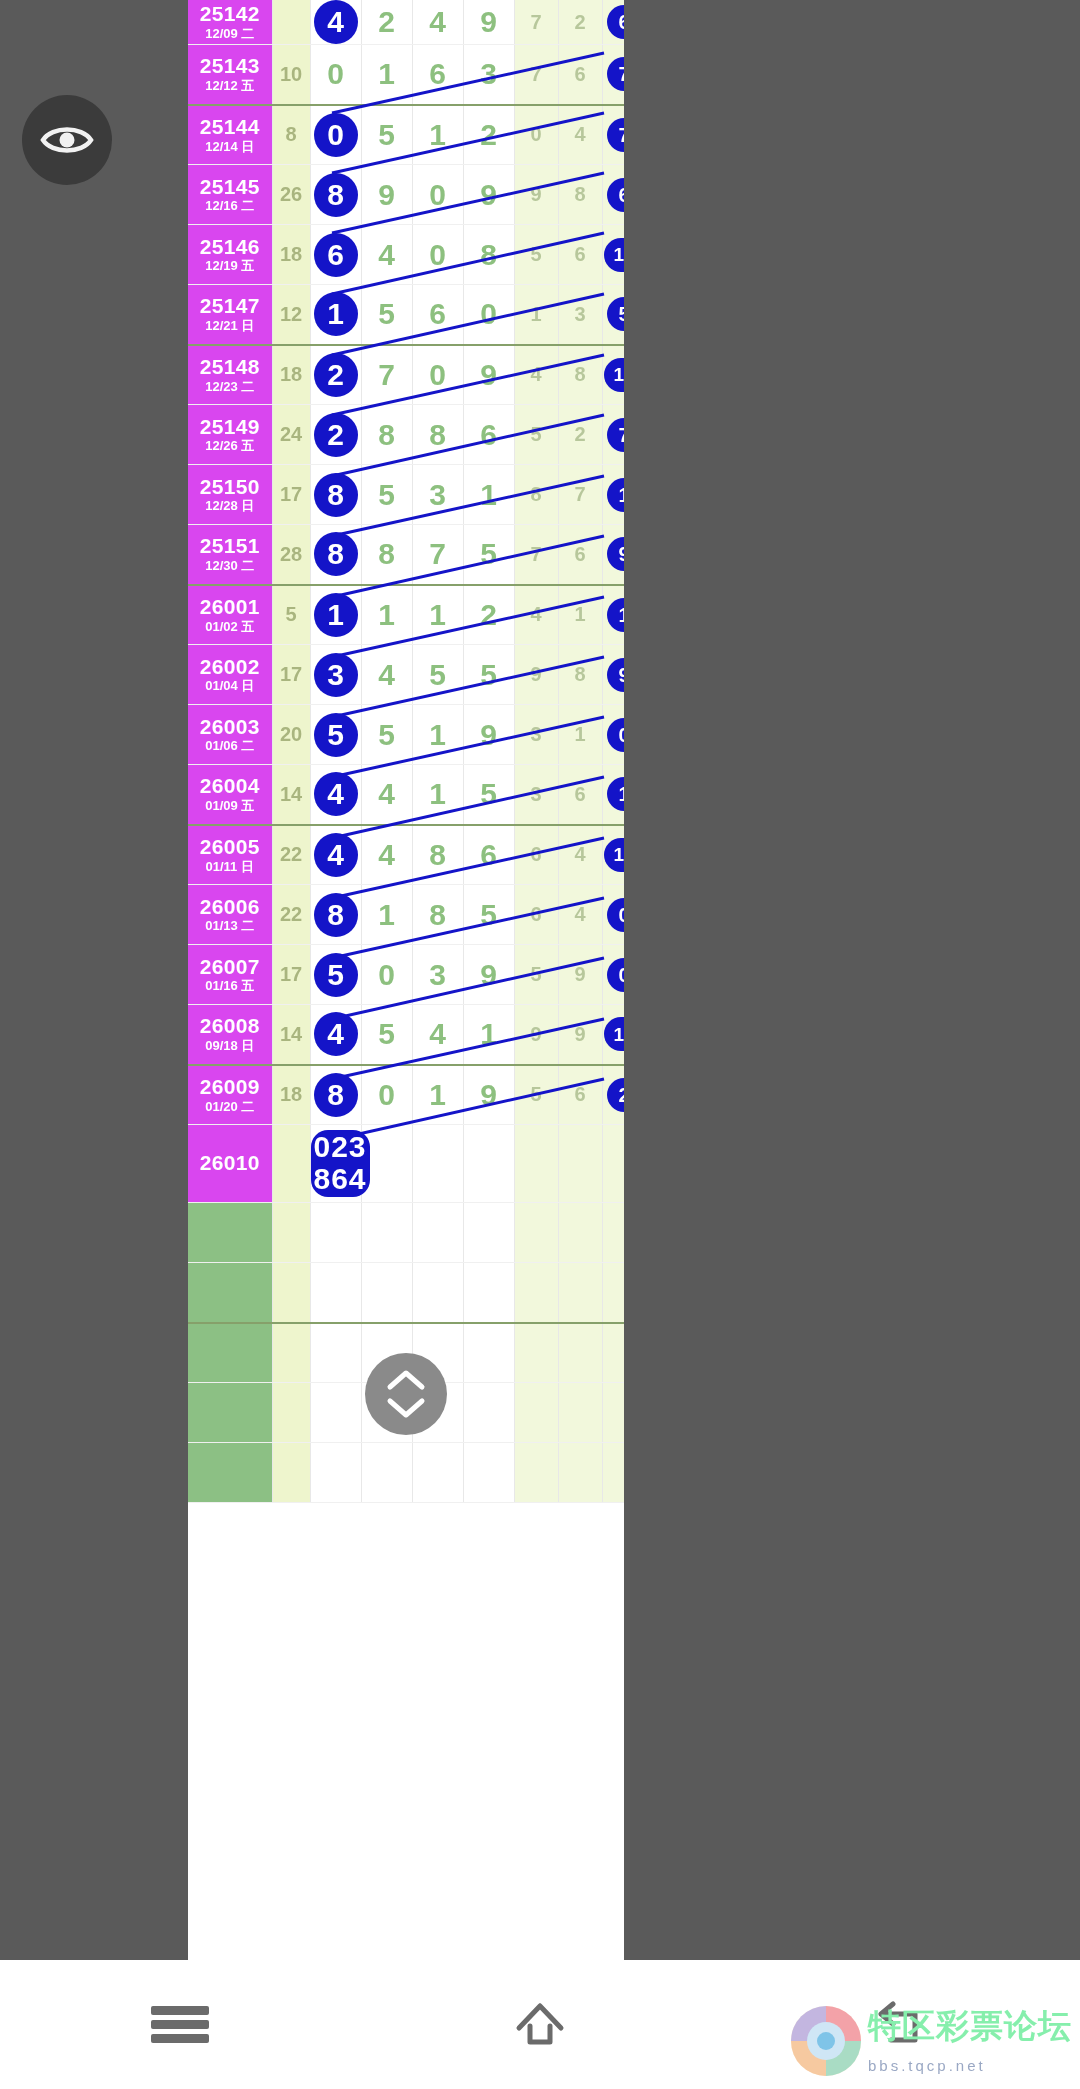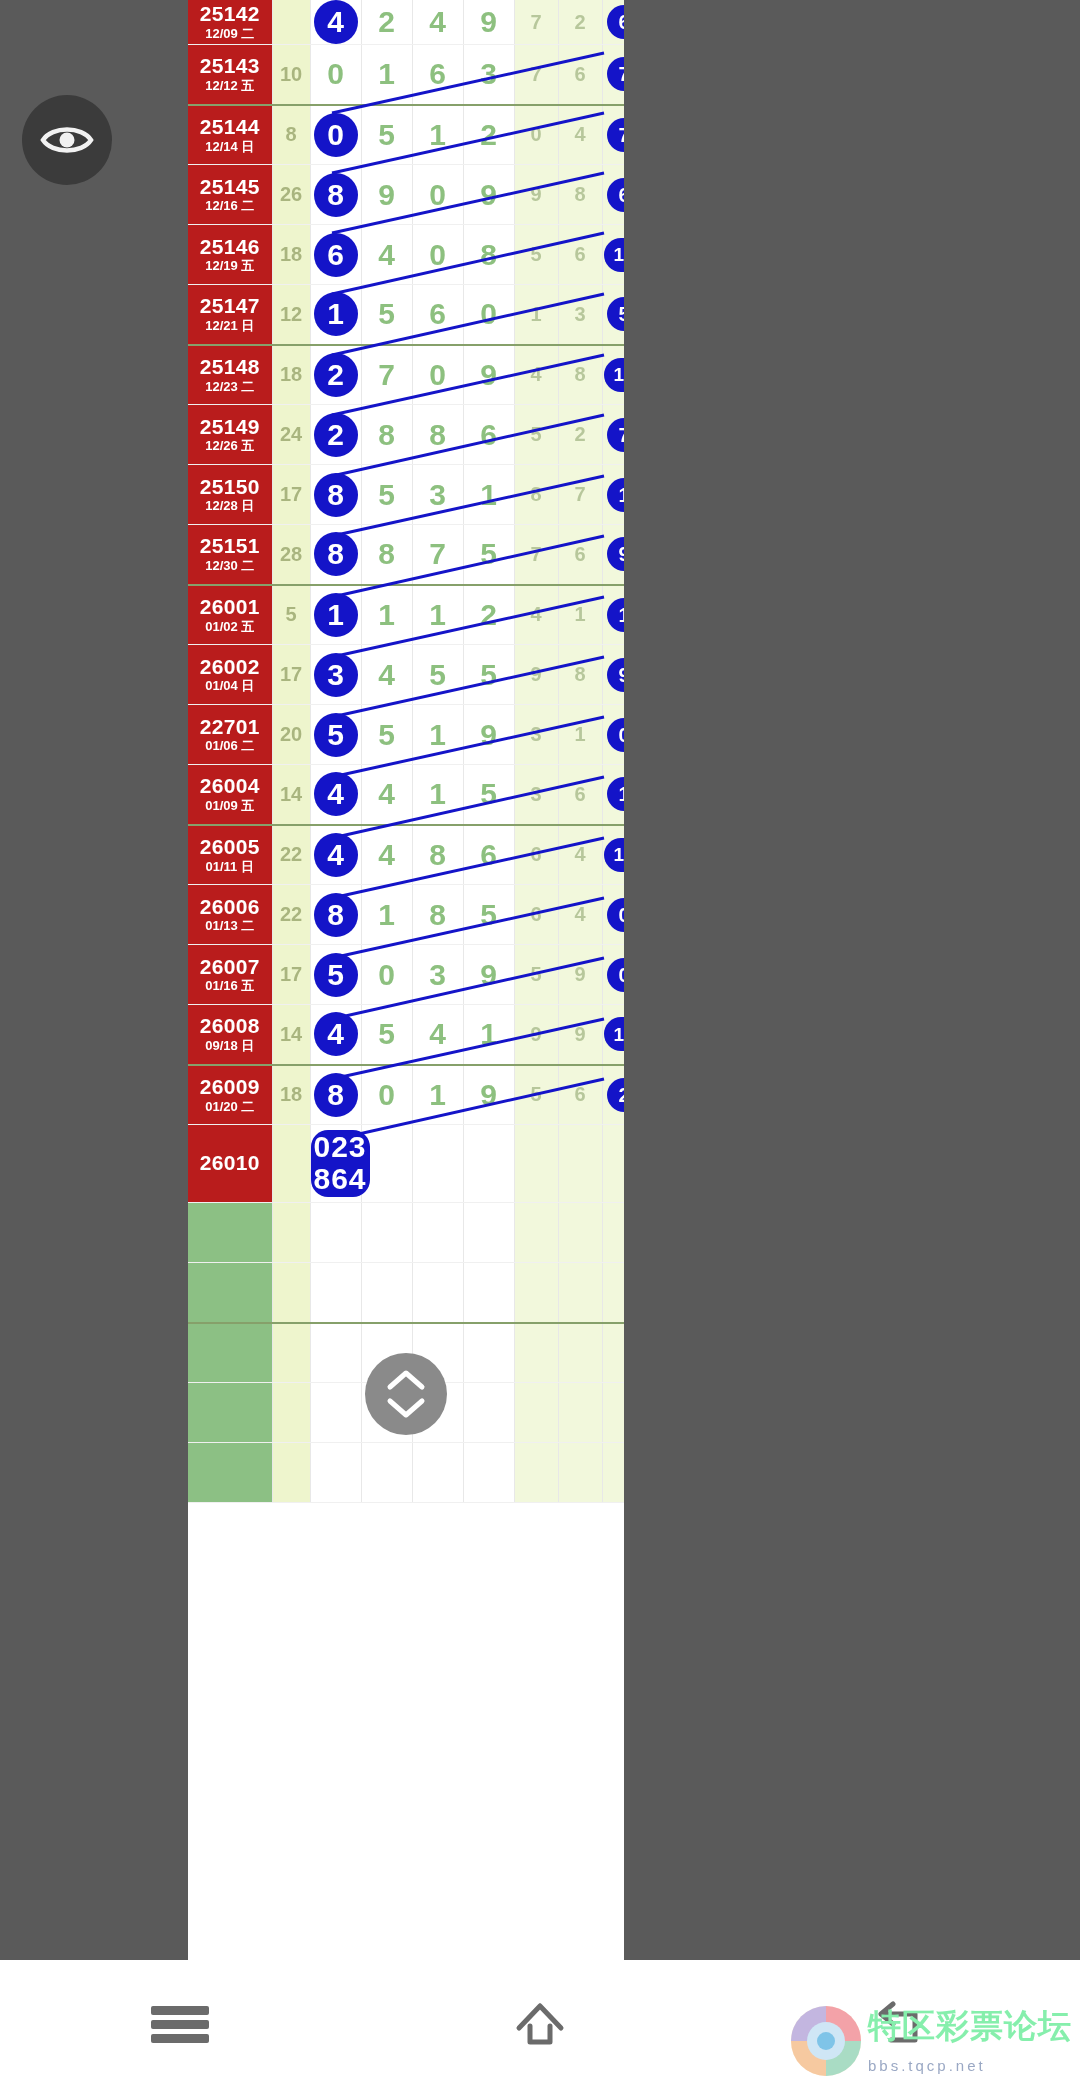--- a/index.html
+++ b/index.html
@@ -51,21 +51,21 @@
     border-bottom: 1px solid #f0f0f0;
   }
   
   col.c-issue { width: 84px; }
   col.c-sum   { width: 38px; }
   col.c-d     { width: 51px; }
   col.c-t     { width: 44px; }
   col.c-tot   { width: 44px; }
 
   td.issue {
-    background: #b91c1c;
+    background: #d946ef;
     color: #ffffff;
     border-right: 1px solid #7ab073;
     border-bottom: 1px solid #7fb478;
     line-height: 1.08;
     padding: 4px 0 5px 0;
   }
   td.issue .no {
     font-size: 21px;
     font-weight: bold;
     display: block;
@@ -421,21 +421,21 @@
             <td class="dig"><span class="ball">3</span></td>
             <td class="dig">4</td>
             <td class="dig">5</td>
             <td class="dig">5</td>
             <td class="tail">9</td>
             <td class="tail">8</td>
             <td class="tot"><span class="ball small">9</span></td>
           </tr>
           <tr class="row">
             <td class="issue">
-              <span class="no">22701</span>
+              <span class="no">26003</span>
               <span class="dt">01/06 二</span>
             </td>
             <td class="sum">20</td>
             <td class="dig"><span class="ball">5</span></td>
             <td class="dig">5</td>
             <td class="dig">1</td>
             <td class="dig">9</td>
             <td class="tail">3</td>
             <td class="tail">1</td>
             <td class="tot"><span class="ball small">0</span></td>

